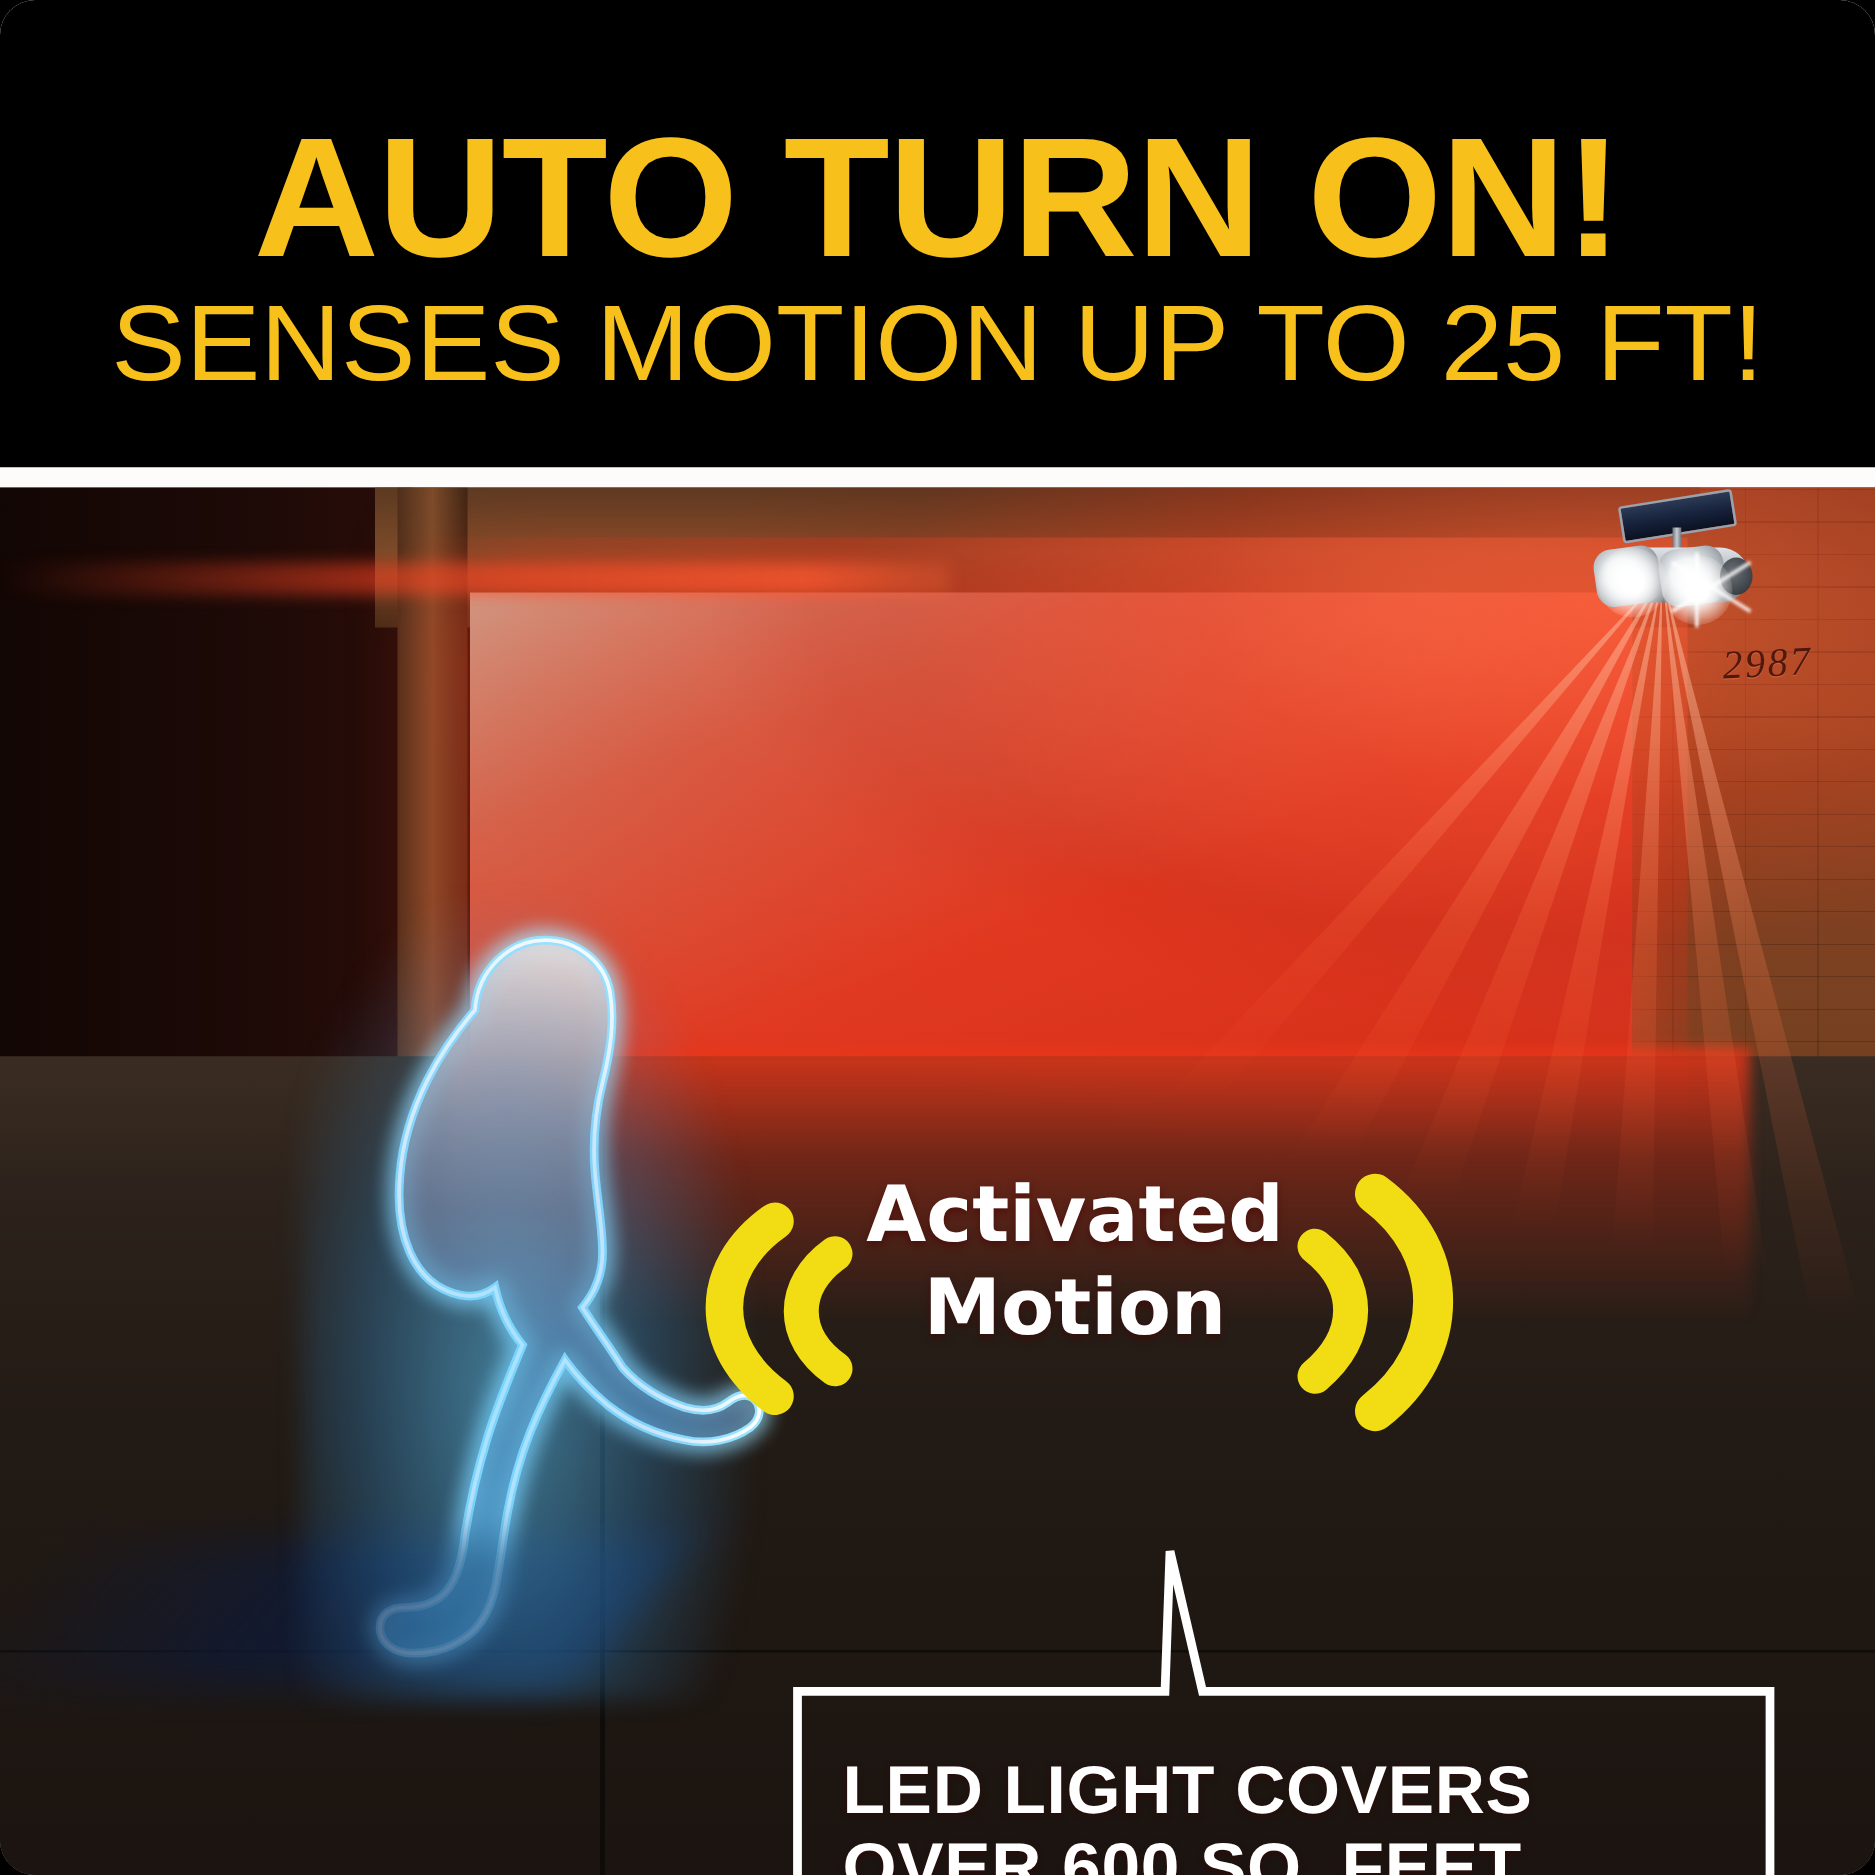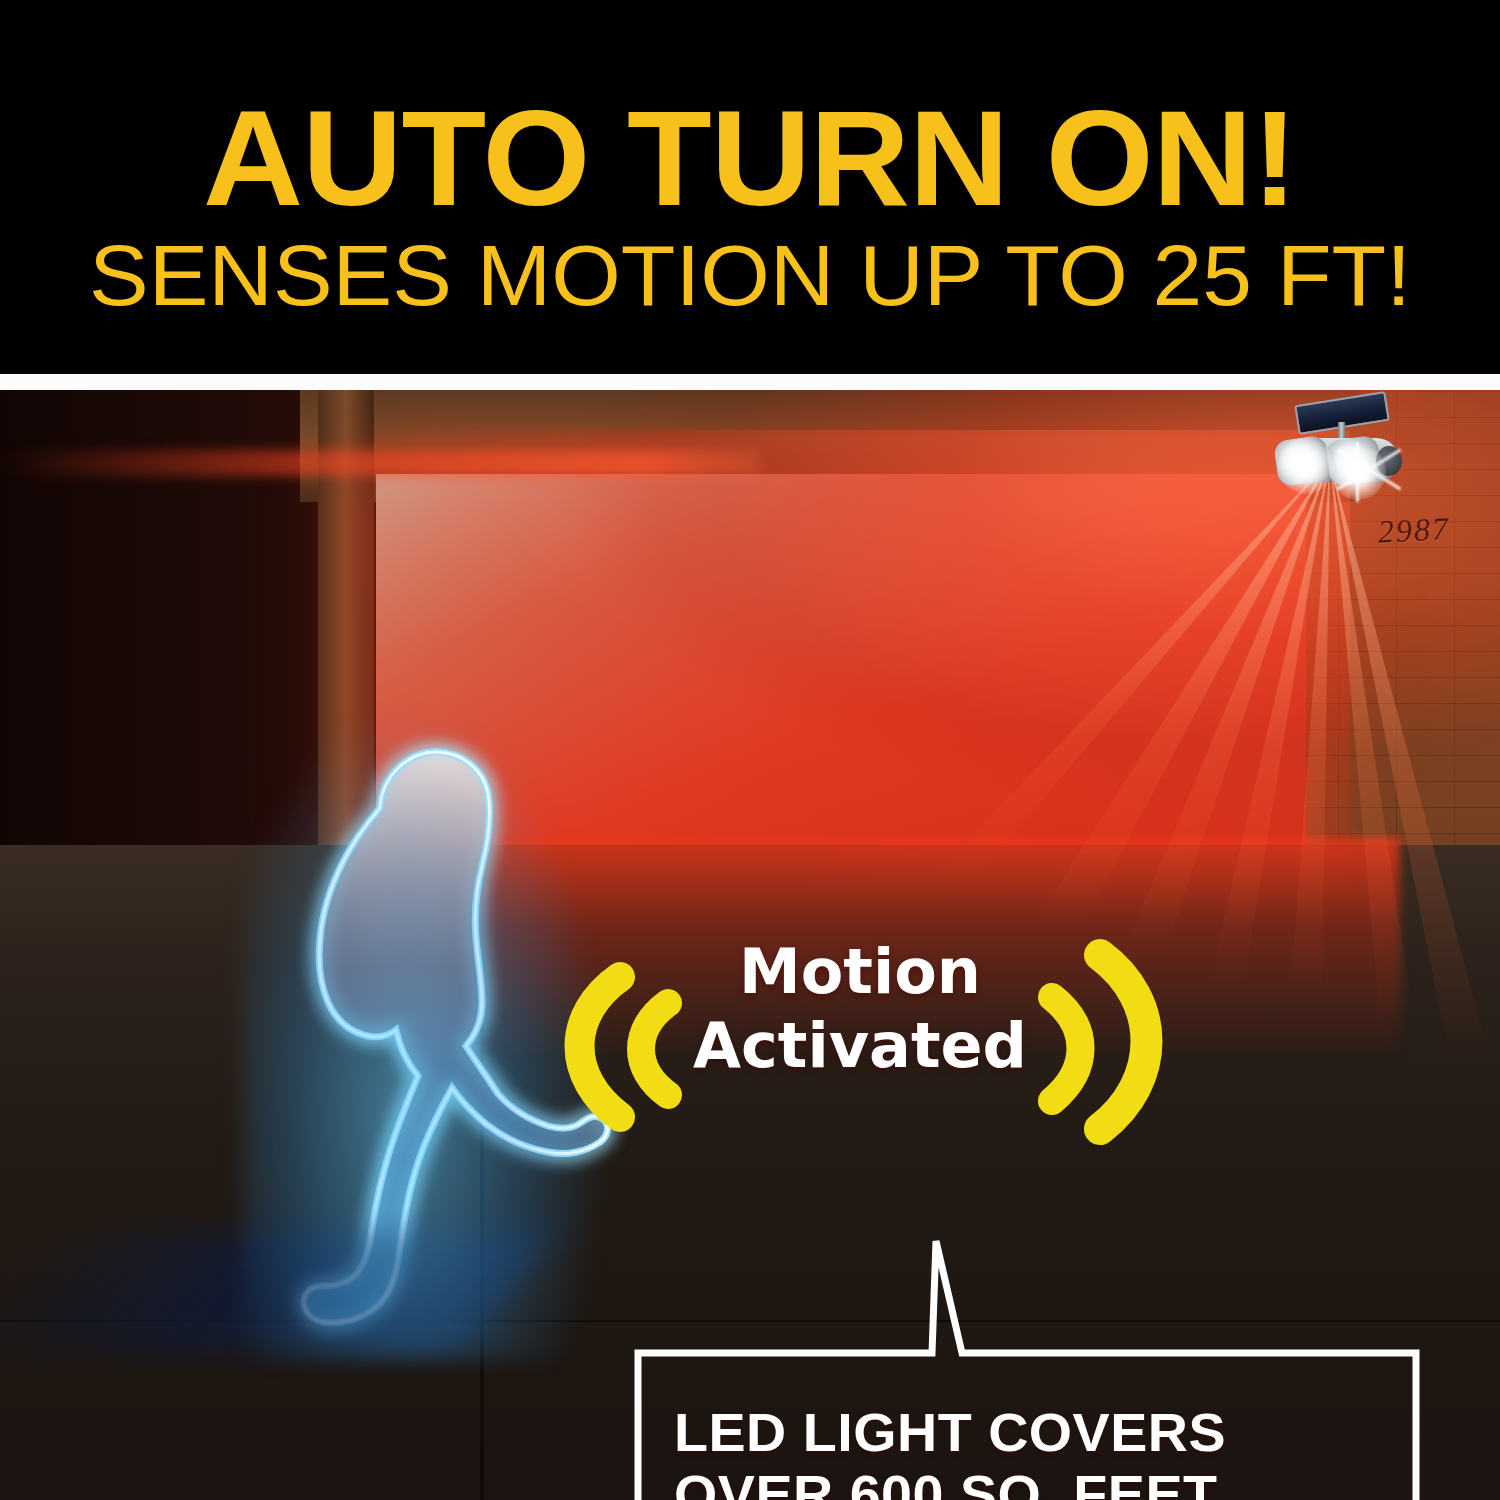--- a/index.html
+++ b/index.html
@@ -12,20 +12,21 @@
     height: 1500px;
     overflow: hidden;
     font-family: "Liberation Sans", sans-serif;
   }
   #poster {
     position: relative;
     width: 1500px;
     height: 1500px;
     background: #ffffff;
     overflow: hidden;
+    border-radius: 28px;
   }
 
   
   .header-band {
     position: absolute;
     left: 0; top: 0;
     width: 1500px;
     height: 374px;
     background: #000000;
     overflow: hidden;
@@ -390,22 +391,22 @@
     <div class="motion-badge">
       <svg width="720" height="270" viewBox="0 0 720 270">
         <g fill="none" stroke="#F2DD15" stroke-linecap="round">
           <path d="M120,72 C66,110 66,172 120,212" stroke-width="30"></path>
           <path d="M168,98 C132,124 132,164 168,190" stroke-width="28"></path>
           <path d="M600,50 C662,96 662,176 600,224" stroke-width="32"></path>
           <path d="M552,92 C590,122 590,164 552,196" stroke-width="28"></path>
         </g>
       </svg>
       <div class="motion-text">
+        <div>Activated</div>
         <div>Motion</div>
-        <div>Activated</div>
       </div>
     </div>
 
     <div class="callout">
       <svg class="callout-svg" width="790" height="590" viewBox="0 0 790 590">
         <path d="M6,584 L6,118 L300,118 L304,6 L330,118 L784,118 L784,584 Z" fill="none" stroke="#ffffff" stroke-width="7" stroke-linejoin="miter"></path>
       </svg>
       <div class="callout-inner">
         <div class="callout-head">
           <div>LED LIGHT COVERS</div>

